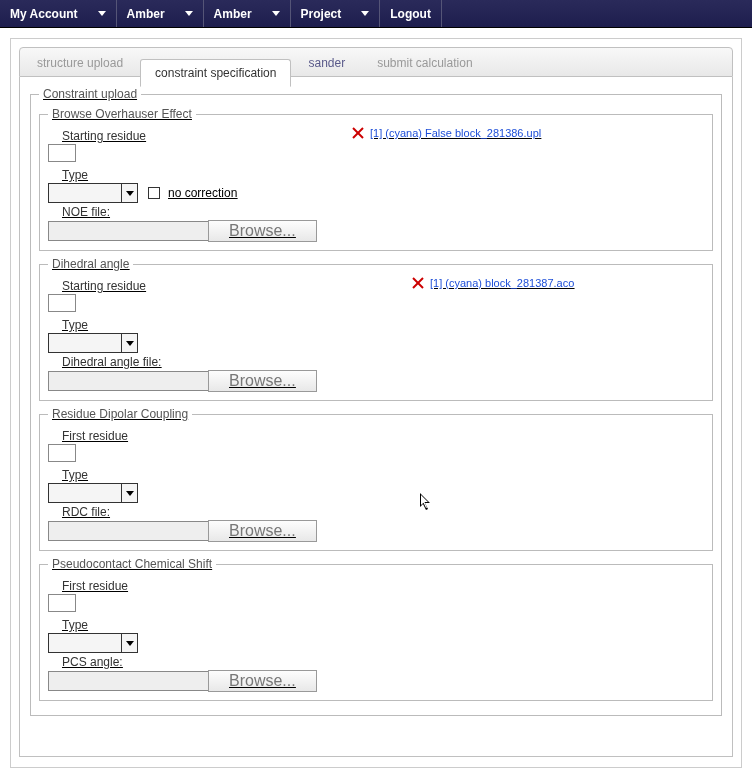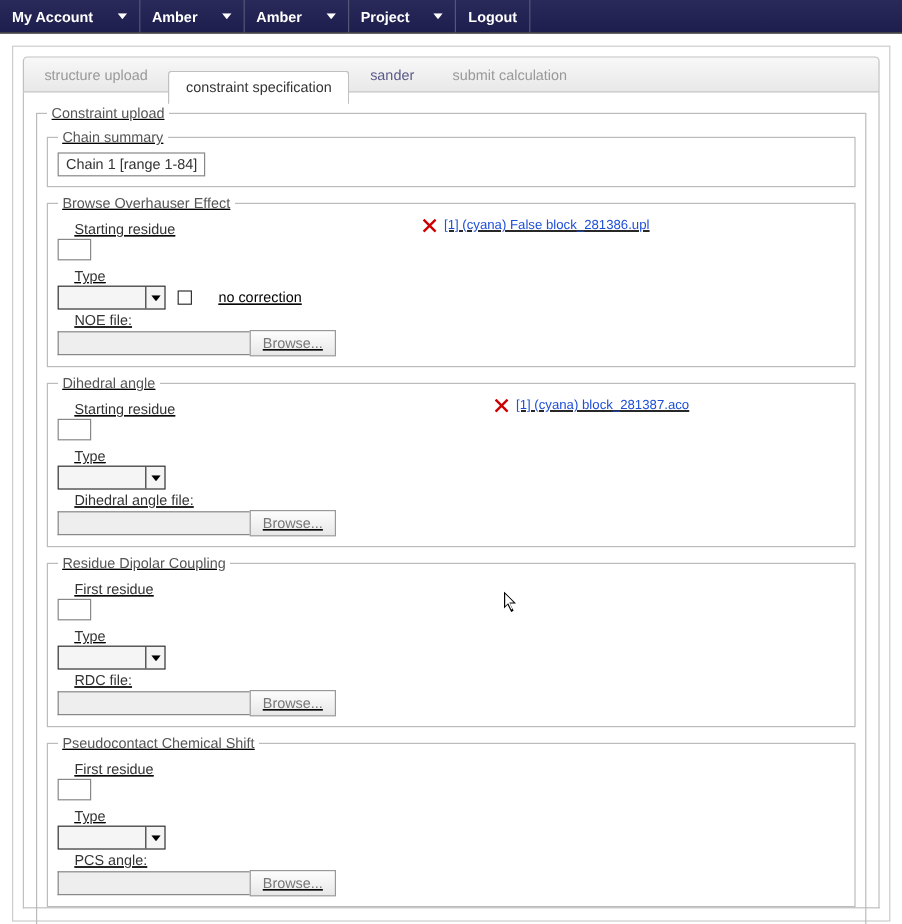--- a/index.html
+++ b/index.html
@@ -129,26 +129,26 @@
     height: 20px;
     background: #eee;
     border: 1px solid #888;
     border-right: none;
   }
   .browse-btn {
     height: 22px;
     border: 1px solid #999;
     background: linear-gradient(#fdfdfd,#e8e8e8);
     color: #777;
-    padding: 0 10px;
-    font-size: 12px;
+    padding: 0 20px;
+    font-size: 16px;
     cursor: pointer;
   }
   .checkbox-row {
-    display:flex;align-items:center;gap:22px;margin-left:6px;
+    display:flex;align-items:center;gap:8px;margin-left:6px;
   }
   .checkbox {
     width:12px;height:12px;border:1px solid #333;background:#fff;cursor:pointer;
   }
   .two-col {
     display:flex;align-items:flex-start;gap:4px;
   }
   .two-col .left { flex: 0 0 300px; }
   .two-col .left.wide { flex: 0 0 360px; }
   .status-row {
@@ -209,24 +209,20 @@
     <div class="tab active">constraint specification</div>
     <div class="tab link">sander</div>
     <div class="tab">submit calculation</div>
   </div>
 
   <div class="content">
 
     <fieldset>
       <legend>Constraint upload</legend>
 
-      <fieldset>
-        <legend>Chain summary</legend>
-        <div class="chain-box">Chain 1 [range 1-84]</div>
-      </fieldset>
 
       <fieldset>
         <legend>Browse Overhauser Effect</legend>
         <div class="two-col">
           <div class="left">
             <div class="lbl">Starting residue</div>
             <input class="small-input" style="">
             <div class="lbl">Type</div>
             <div class="type-row">
               <div class="type-select">

